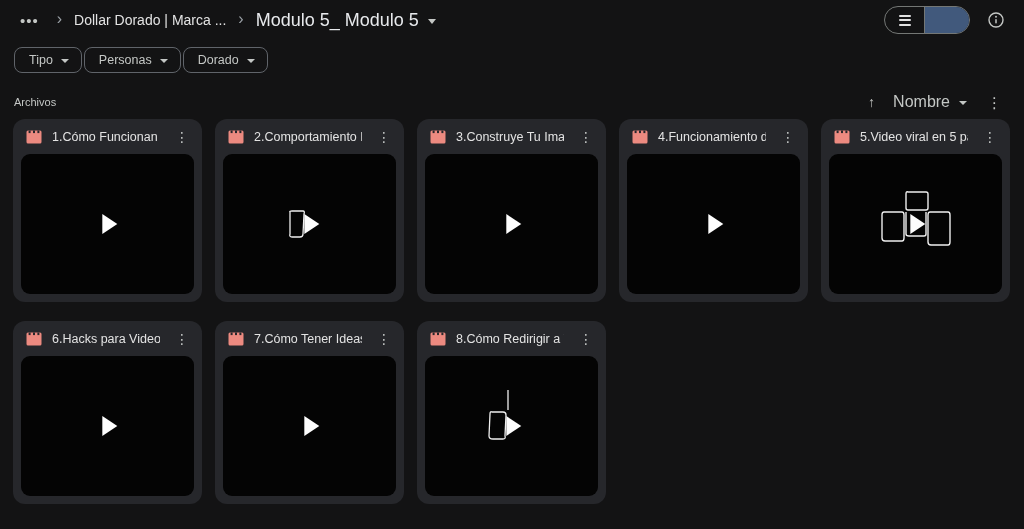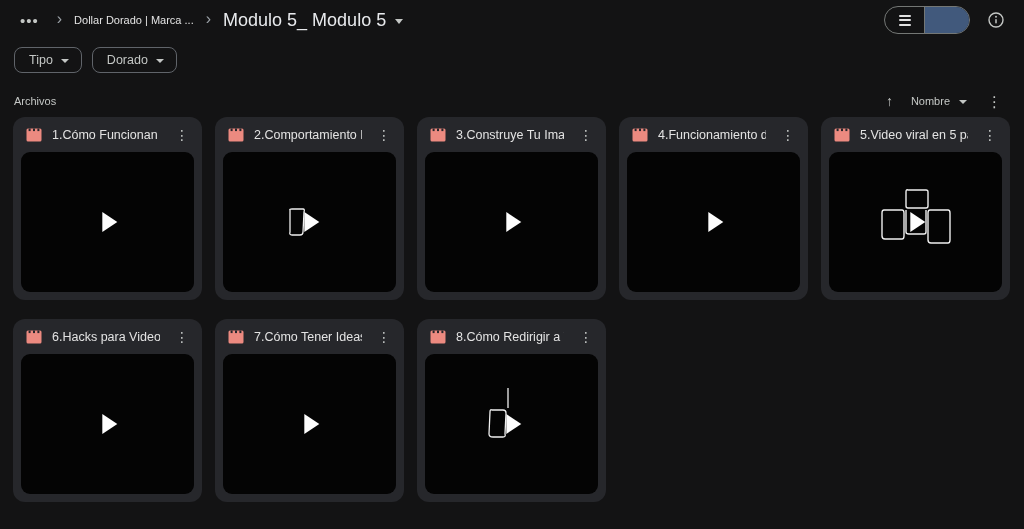--- a/index.html
+++ b/index.html
@@ -8,21 +8,21 @@
     background:#131314;
     font-family:"Liberation Sans","DejaVu Sans",sans-serif;
     color:#e3e3e3;
     -webkit-font-smoothing:antialiased;
   }
 
   
   .topbar { height:40px; display:flex; align-items:center; padding:0 16px 0 14px; }
   .more-dots { color:#c4c7c5; font-size:15px; letter-spacing:1px; padding:0 6px; cursor:pointer; }
   .crumb-sep { color:#9aa0a6; font-size:16px; padding:0 12px; line-height:1; transform:translateY(-1px); }
-  .crumb-parent { font-size:11px; color:#e3e3e3; cursor:pointer; }
+  .crumb-parent { font-size:14px; color:#e3e3e3; cursor:pointer; }
   .crumb-current-wrap { display:flex; align-items:center; cursor:pointer; }
   .crumb-current { font-size:18px; color:#e8eaed; }
   .caret-down {
     width:0; height:0; margin-left:9px; margin-top:2px;
     border-left:4.5px solid transparent; border-right:4.5px solid transparent;
     border-top:5px solid #c4c7c5;
   }
   .topbar-spacer { flex:1; }
 
   .view-toggle {
@@ -30,39 +30,39 @@
     overflow:hidden; margin-right:14px;
   }
   .view-seg { display:flex; align-items:center; justify-content:center; cursor:pointer; }
   .view-seg.list { width:40px; background:transparent; border-right:1px solid #747775; }
   .view-seg.grid { width:44px; background:#41597c; gap:4px; }
   .hamburger { display:flex; flex-direction:column; gap:2.5px; }
   .hamburger span { display:block; width:12px; height:2px; background:#e3e3e3; border-radius:1px; }
   .info-btn { display:flex; align-items:center; justify-content:center; width:24px; height:24px; cursor:pointer; }
 
   
-  .filters { display:flex; gap:10px; padding:7px 14px 6px; }
+  .filters { display:flex; gap:2px; padding:7px 14px 6px; }
   .chip {
     display:flex; align-items:center; gap:8px; height:26px; padding:0 12px 0 14px;
     border:1px solid #60646a; border-radius:8px; cursor:pointer;
   }
   .chip-label { font-size:12.5px; color:#c4c7c5; }
   .chip-caret {
     width:0; height:0; margin-top:1px;
     border-left:4px solid transparent; border-right:4px solid transparent;
     border-top:4.5px solid #c4c7c5;
   }
 
   
   .section-row { display:flex; align-items:center; padding:14px 16px 8px 14px; }
   .section-title { font-size:11px; color:#c4c7c5; }
   .section-spacer { flex:1; }
   .sort-arrow { color:#c4c7c5; font-size:14px; padding:0 8px; cursor:pointer; }
   .sort-field { display:flex; align-items:center; margin:0 14px 0 10px; cursor:pointer; }
-  .sort-label { font-size:11px; color:#c4c7c5; }
+  .sort-label { font-size:16px; color:#c4c7c5; }
   .kebab { color:#c4c7c5; font-size:15px; line-height:1; padding:0 6px; cursor:pointer; }
 
   
   .grid {
     display:grid; grid-template-columns:repeat(5,189px);
     gap:19px 13px; padding:0 13px;
   }
   .card {
     width:189px; height:183px; background:#26272b; border-radius:12px;
     display:flex; flex-direction:column; cursor:pointer;
@@ -123,20 +123,24 @@
     </svg>
   </div>
 </div>
 
 <div class="filters">
   <div class="chip">
     <span class="chip-label">Tipo</span>
     <span class="chip-caret"></span>
   </div>
   <div class="chip">
+    <span class="chip-label">Personas</span>
+    <span class="chip-caret"></span>
+  </div>
+  <div class="chip">
     <span class="chip-label">Dorado</span>
     <span class="chip-caret"></span>
   </div>
 </div>
 
 <div class="section-row">
   <span class="section-title">Archivos</span>
   <span class="section-spacer"></span>
   <span class="sort-arrow">↑</span>
   <span class="sort-field">

